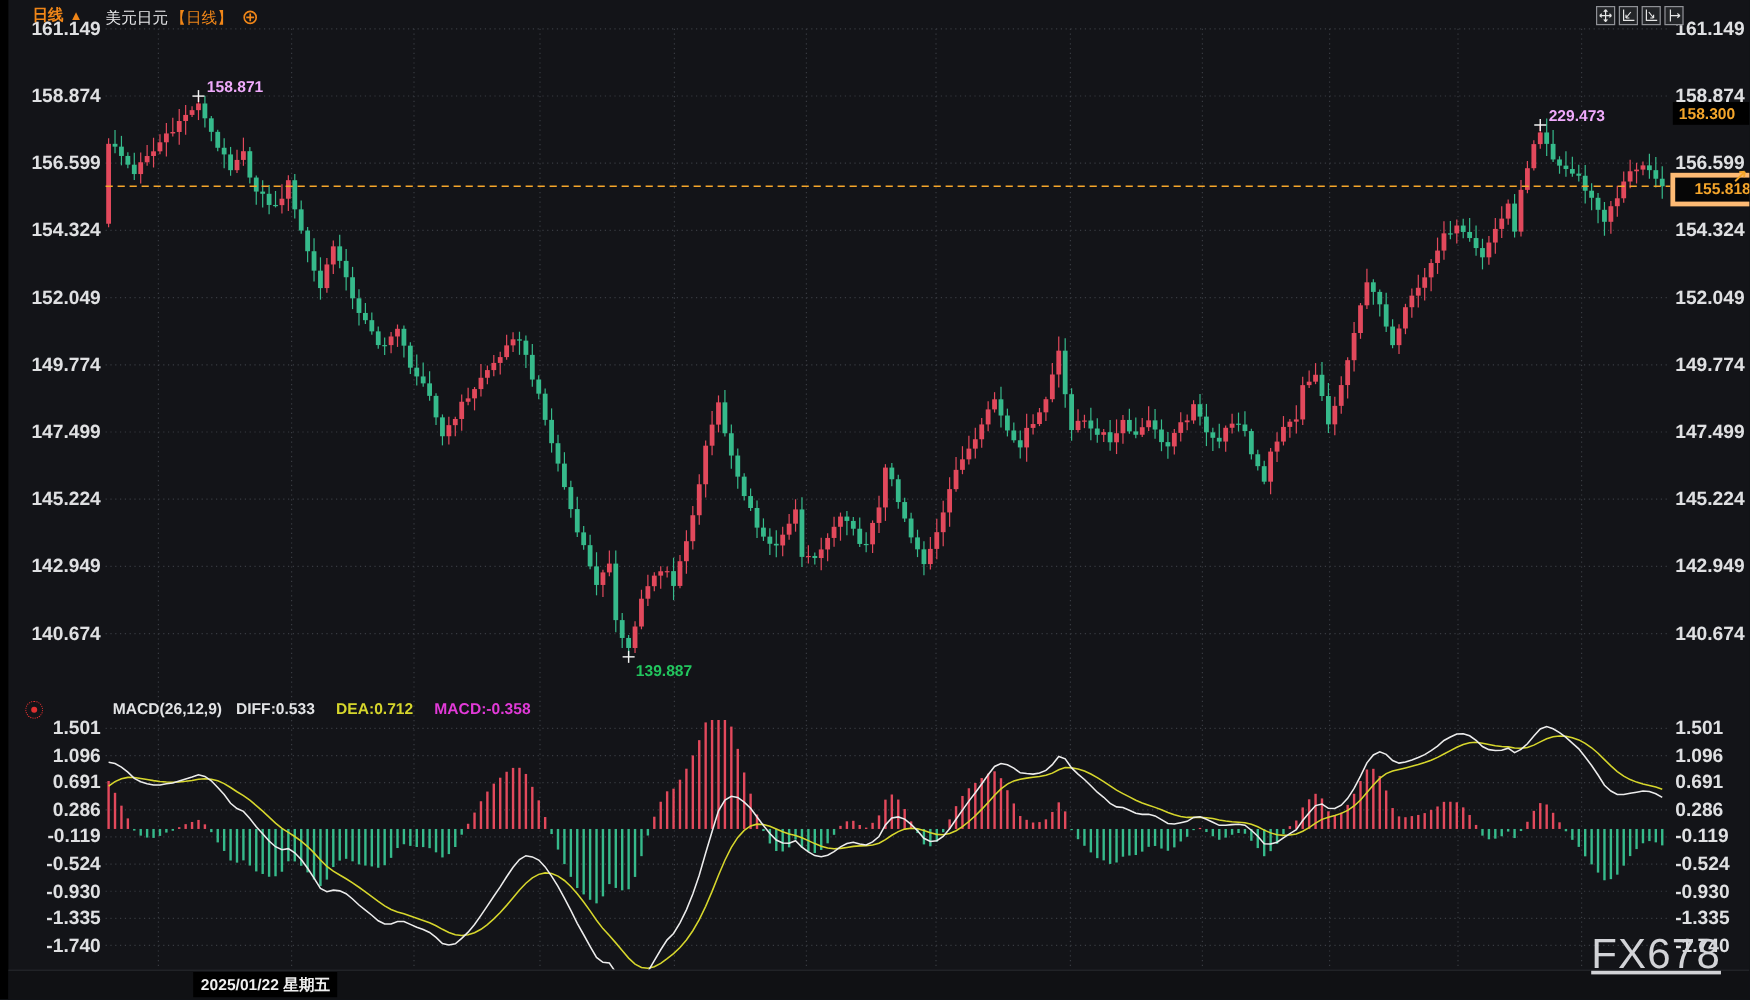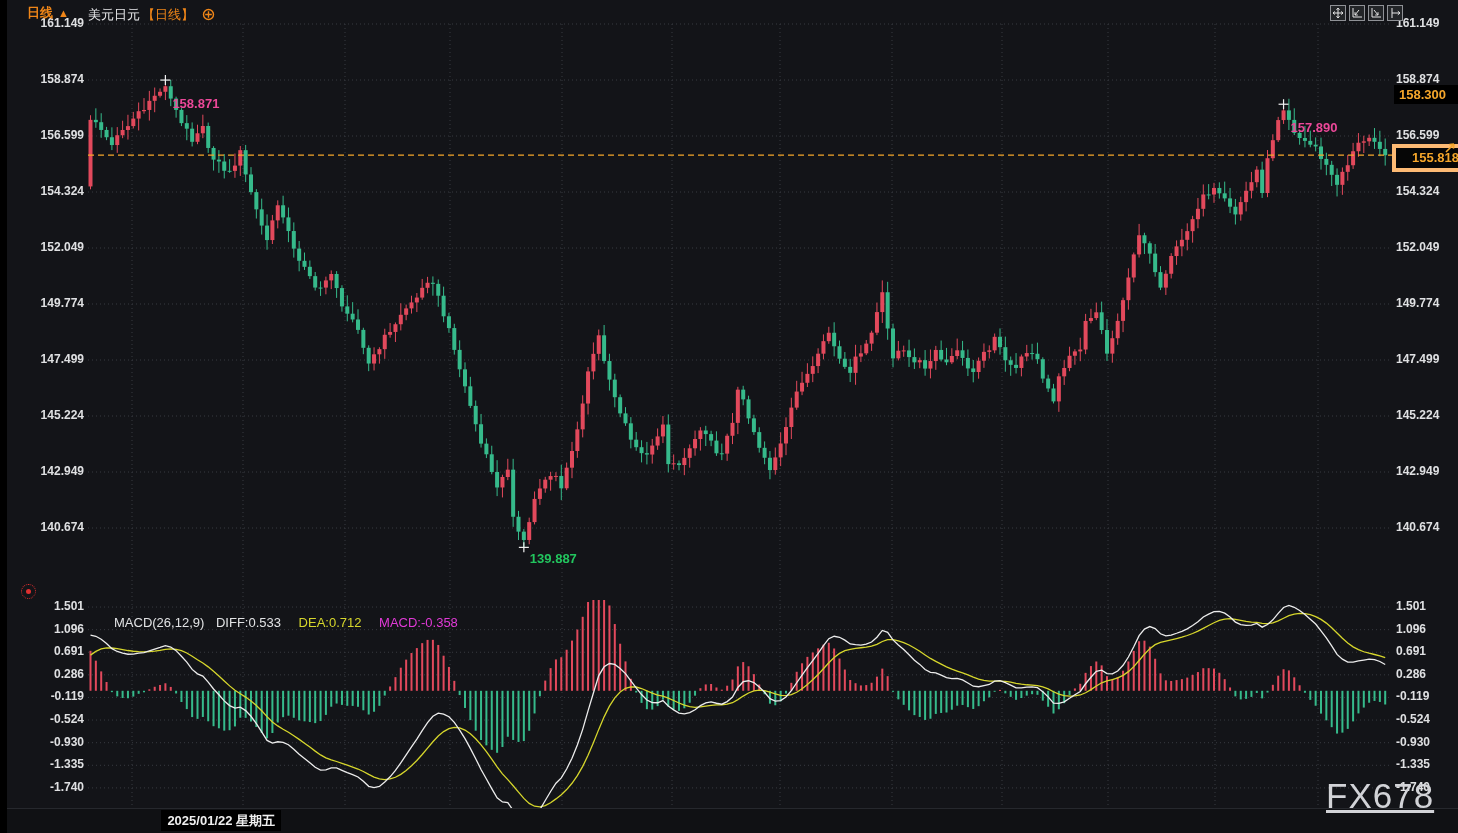--- a/index.html
+++ b/index.html
@@ -16,38 +16,38 @@
   #title .symbol{color:#e8e9eb;}
   #title .period{color:#f08618;margin-left:2px;}
   #gear{display:inline-block;vertical-align:-2px;margin-left:4px;}
   
   #toolbar{position:absolute;left:1330px;top:5px;display:flex;gap:3px;}
   .tool-btn{width:14px;height:14px;border:1px solid #8f9196;background:#232528;display:flex;
             align-items:center;justify-content:center;cursor:pointer;}
   
   #plot{position:absolute;left:0;top:0;}
   
-  .tick-label{position:absolute;font-size:12px;font-weight:600;color:#dfe0e2;white-space:nowrap;}
+  .tick-label{position:absolute;font-size:16px;font-weight:600;color:#dfe0e2;white-space:nowrap;}
   .tick-left{left:18px;width:66px;text-align:right;}
   .tick-right{left:1396px;width:62px;text-align:left;}
   .month-label{position:absolute;top:812px;width:64px;text-align:center;font-size:13px;
                font-weight:700;color:#e3e4e6;}
   
   .annot{position:absolute;font-size:13px;font-weight:700;white-space:nowrap;z-index:4;}
-  .annot.red{color:#ec4899;margin-top:31px;}
+  .annot.red{color:#f0abfc;}
   .annot.green{color:#22c55e;}
   
   #marker-upper{position:absolute;left:1394px;width:64px;height:19px;background:#000;
                 color:#f5a62b;font-size:13px;font-weight:700;line-height:19px;padding-left:5px;z-index:4;}
   #marker-current{position:absolute;left:1392px;width:60px;height:20px;background:#060606;
                   border:4px solid #fdba74;color:#f5a62b;font-size:13px;font-weight:700;
                   line-height:20px;padding-left:16px;z-index:4;}
   #price-pointer{position:absolute;z-index:5;}
   
-  #macd-header{position:absolute;left:94px;top:615px;font-size:13px;font-weight:400;white-space:nowrap;z-index:3;margin-left:20px;}
+  #macd-header{position:absolute;left:94px;top:583px;font-size:13px;font-weight:700;white-space:nowrap;z-index:3;}
   #macd-header .w{color:#e2e3e5;}
   #macd-header .y{color:#d6d62c;margin-left:14px;}
   #macd-header .m{color:#e23ad8;margin-left:14px;}
   #macd-eye{position:absolute;left:21px;top:584px;width:13px;height:13px;border:1px dotted #e03030;
             border-radius:50%;z-index:3;}
   #macd-eye::after{content:"";position:absolute;left:4px;top:4px;width:5px;height:5px;
                    background:#e03030;border-radius:50%;}
   
   #bottom-bar{position:absolute;left:7px;top:808px;width:1451px;height:25px;background:#101114;
               border-top:1px solid #26282d;z-index:2;}
@@ -931,21 +931,21 @@
 
   <div id="macd-eye"></div>
   <div id="macd-header">
     <span class="w">MACD(26,12,9)</span>
     <span class="w" style="margin-left:8px">DIFF:0.533</span>
     <span class="y">DEA:0.712</span>
     <span class="m">MACD:-0.358</span>
   </div>
 
   <div id="annot-high1" class="annot red" style="left: 172.4px; top: 65.0738px;">158.871</div>
-  <div id="annot-high2" class="annot red" style="left: 1290.55px; top: 89.2215px;">157.890</div>
+  <div id="annot-high2" class="annot red" style="left: 1290.55px; top: 89.2215px;">229.473</div>
   <div id="annot-low1" class="annot green" style="left: 529.85px; top: 551.372px;">139.887</div>
 
   <div id="marker-upper" style="top: 85.1292px;">158.300</div>
   <div id="marker-current" style="top: 144.225px;">155.818</div>
   <div id="price-pointer" style="left: 1444px; top: 140.225px;">
     <svg width="13" height="13" viewBox="0 0 13 13">
       <path d="M2 11 L10 3 M10 3 L5.4 3.6 M10 3 L9.4 7.6" stroke="#f5a62b" stroke-width="1.6" fill="none"></path>
     </svg>
   </div>
 

